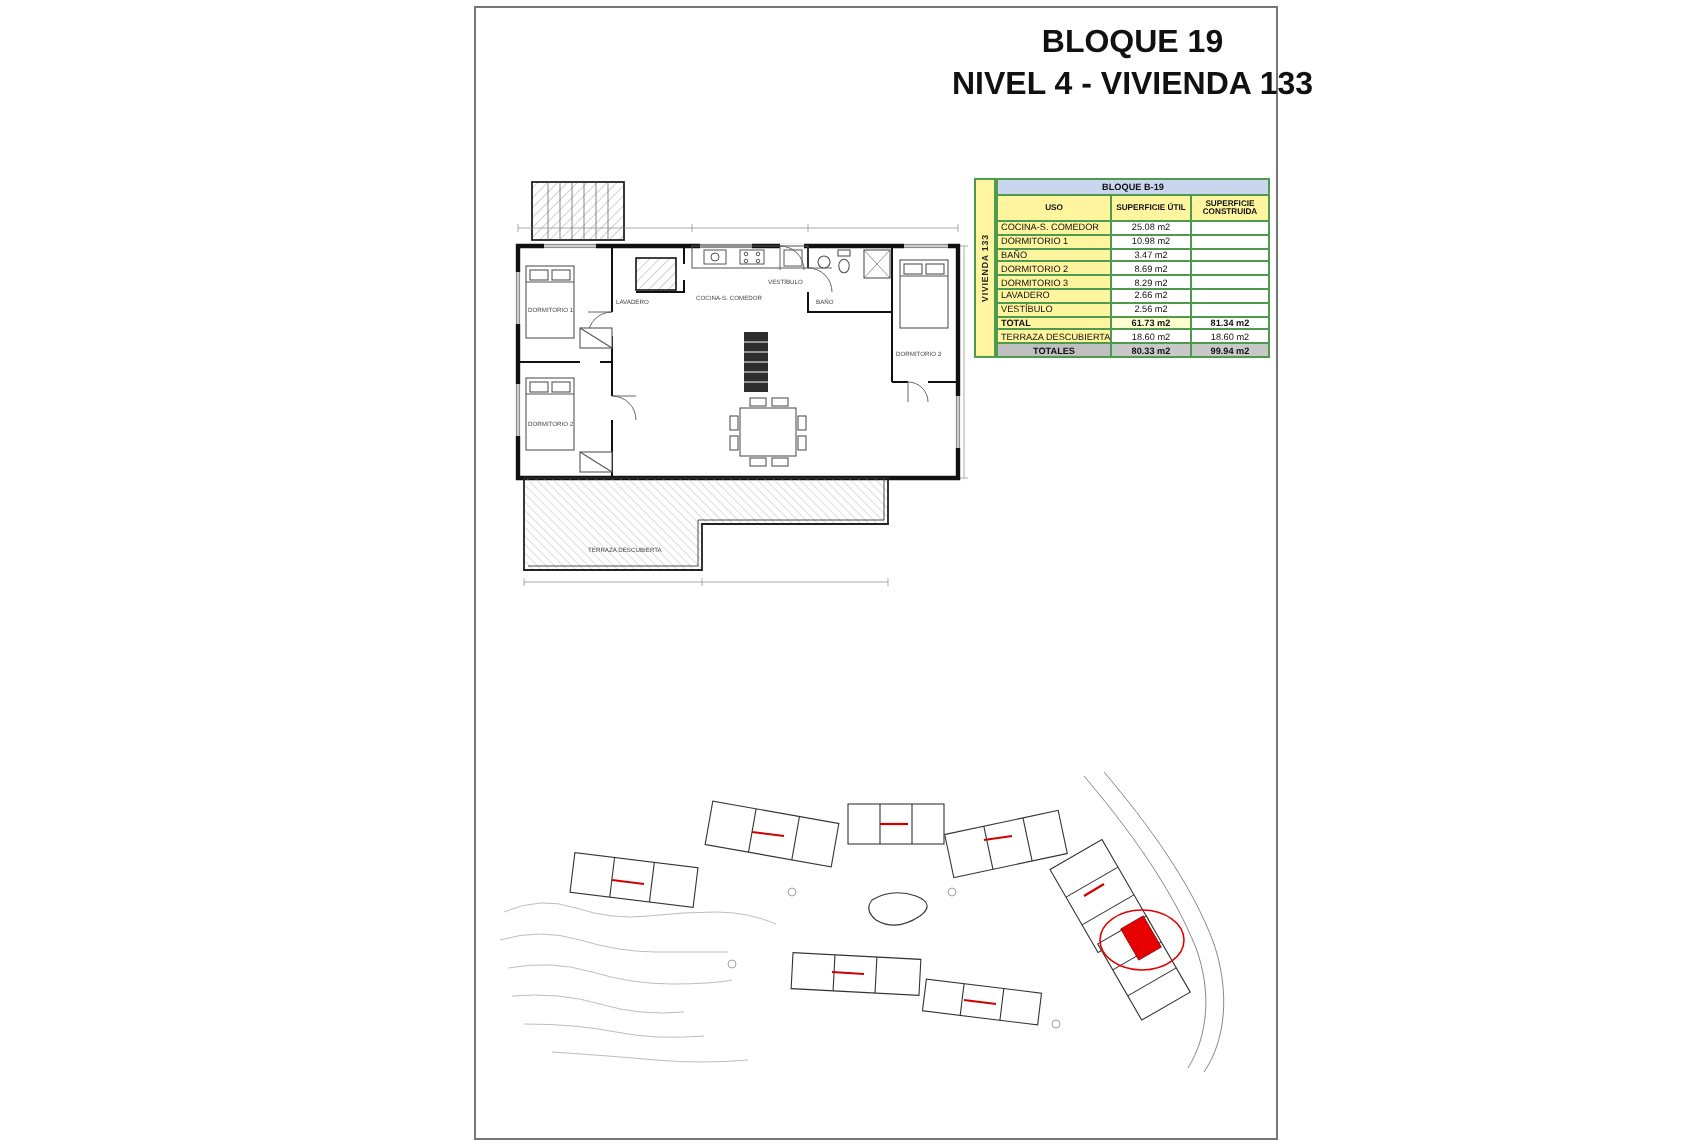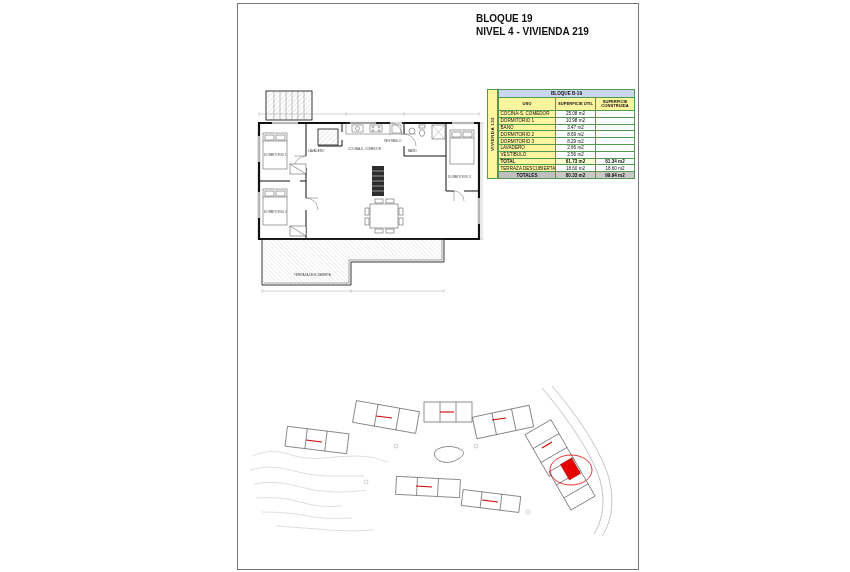--- a/index.html
+++ b/index.html
@@ -5,21 +5,21 @@
   html,body { margin:0; padding:0; }
   body {
     width:850px; height:572px; background:#ffffff; position:relative;
     font-family:"Liberation Sans", sans-serif; color:#111;
     overflow:hidden;
   }
   .sheet {
     position:absolute; left:237px; top:3px; width:400px; height:565px;
     border:1px solid #777; background:#fff;
   }
-  .title-block { position:absolute; left:238px; top:8px; font-weight:bold; font-size:10px; line-height:1.3; }
+  .title-block { position:absolute; left:238px; top:8px; font-weight:bold; font-size:16px; line-height:1.3;text-align:center; }
   .title-block div { white-space:nowrap; }
 
   
   .atable { position:absolute; left:249px; top:85px; width:146px; display:flex; font-size:4.6px; }
   .vstrip {
     width:9px; background:#fff59e; border:0.6px solid #4e9a4e;
     writing-mode:vertical-rl; transform:rotate(180deg);
     display:flex; align-items:center; justify-content:center;
     font-weight:bold; font-size:4.4px; letter-spacing:0.4px; color:#222;
   }
@@ -41,21 +41,21 @@
 
   svg text { font-family:"Liberation Sans", sans-serif; }
 </style>
 </head>
 <body>
 
 <div class="sheet">
 
   <div class="title-block">
     <div>BLOQUE 19</div>
-    <div>NIVEL 4 - VIVIENDA 219</div>
+    <div>NIVEL 4 - VIVIENDA 133</div>
   </div>
 
   <svg viewBox="0 0 230 210" style="position:absolute; left:16px; top:82px; width:230px; height:210px;">
     <defs>
       <pattern id="h1" width="3.5" height="3.5" patternUnits="userSpaceOnUse" patternTransform="rotate(45)">
         <line x1="0" y1="0" x2="0" y2="3.5" stroke="#999" stroke-width="0.45"></line>
       </pattern>
       <pattern id="h2" width="3" height="3" patternUnits="userSpaceOnUse" patternTransform="rotate(-45)">
         <line x1="0" y1="0" x2="0" y2="3" stroke="#aaa" stroke-width="0.4"></line>
       </pattern>

